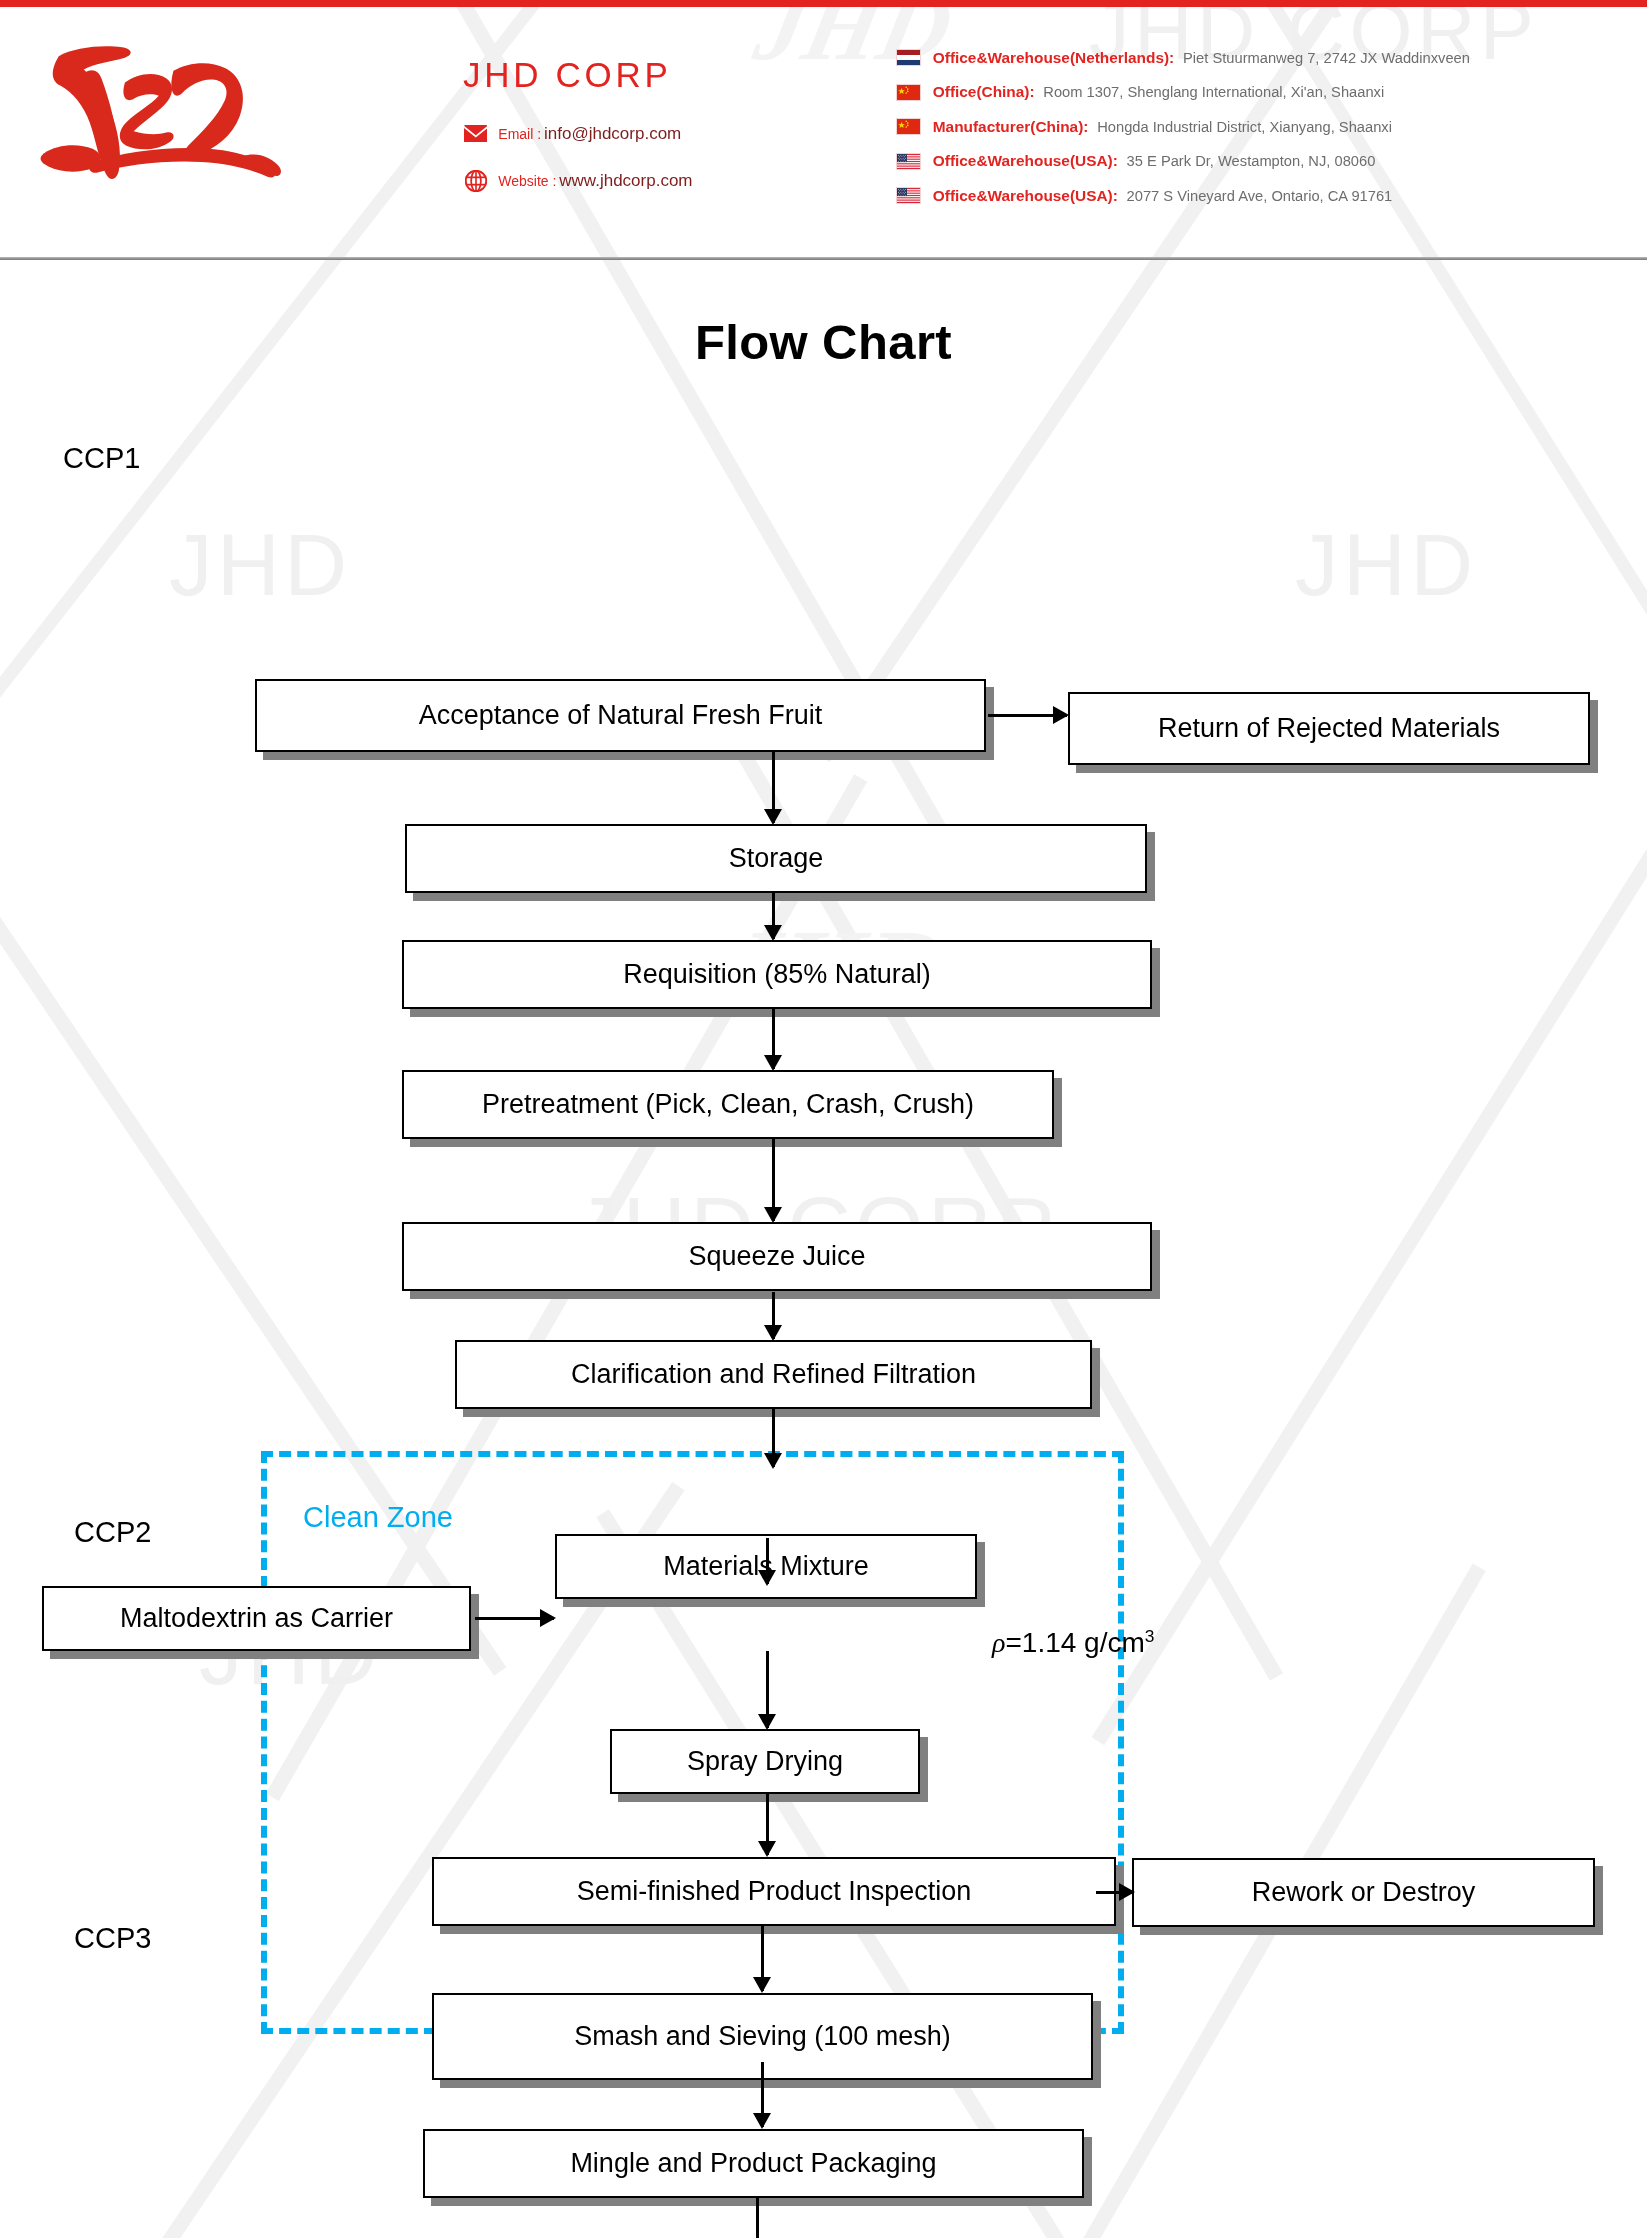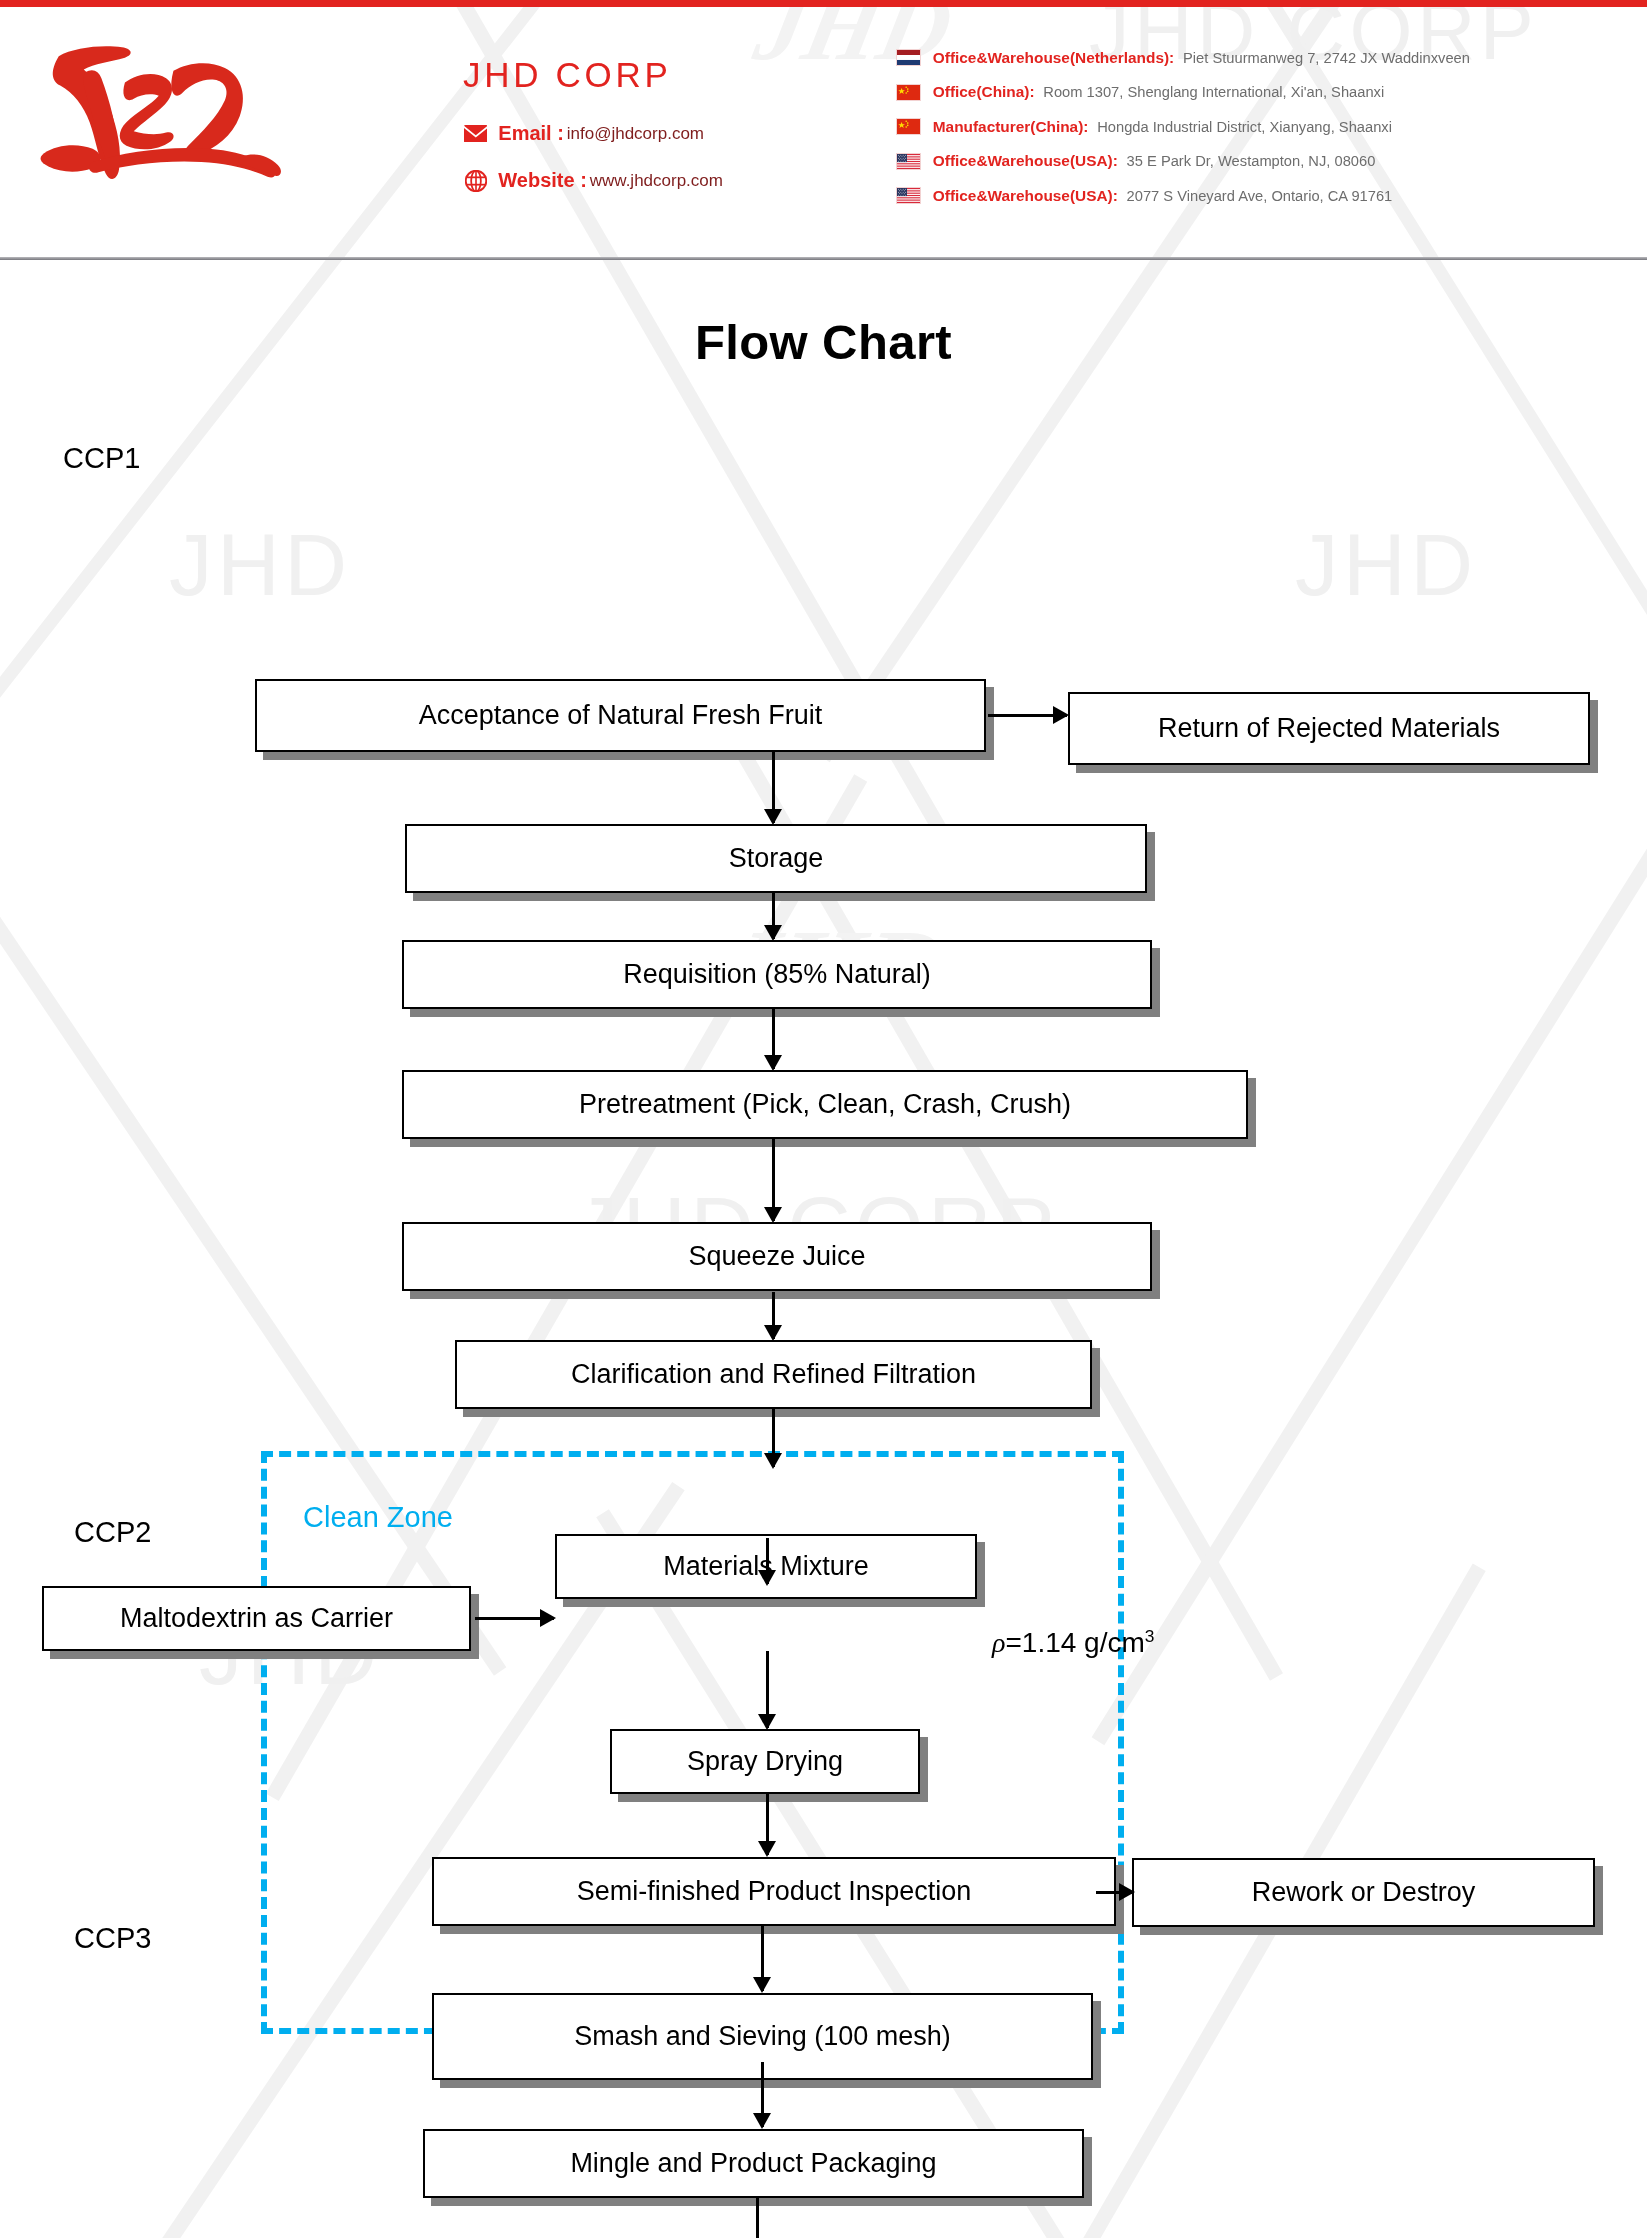--- a/index.html
+++ b/index.html
@@ -99,22 +99,22 @@
   }
   .c-icon {
     width: 25px; height: 25px;
     margin-right: 10.3px;
     flex: 0 0 25px;
     display:flex; align-items:center; justify-content:center;
   }
   .c-icon svg { display:block; }
   .c-key {
     color: #e2231f;
-    font-weight: bold;
-    font-size: 20px;
+    font-weight: normal;
+    font-size: 14px;
     margin-right: 2.9px;
     white-space: nowrap;
   }
   .c-val {
     color: #7f1d1d;
     font-size: 17px;
     white-space: nowrap;
   }
 
   .addr-block {
@@ -468,21 +468,21 @@
     <div class="clean-zone-label" style="left:303px; top:1243px;">Clean Zone</div>
 
     <div class="node" style="left:255px; top:421px; width:731px; height:73px;">Acceptance of Natural Fresh Fruit</div>
 
     <div class="node" style="left:1068px; top:434px; width:522px; height:73px;">Return of Rejected Materials</div>
 
     <div class="node" style="left:405px; top:566px; width:742px; height:69px;">Storage</div>
 
     <div class="node" style="left:402px; top:682px; width:750px; height:69px;">Requisition (85% Natural)</div>
 
-    <div class="node" style="left:402px; top:812px; width:846px; height:69px;">Pretreatment (Pick, Clean, Crash, Crush)</div>
+    <div class="node" style="left:402px; top:812px; width:652px; height:69px;">Pretreatment (Pick, Clean, Crash, Crush)</div>
 
     <div class="node" style="left:402px; top:964px; width:750px; height:69px;">Squeeze Juice</div>
 
     <div class="node" style="left:455px; top:1082px; width:637px; height:69px;">Clarification and Refined Filtration</div>
 
 
     <div class="node" style="left:42px; top:1328px; width:429px; height:65px;">Maltodextrin as Carrier</div>
 
     <div class="node" style="left:555px; top:1276px; width:422px; height:65px;">Materials Mixture</div>
 

